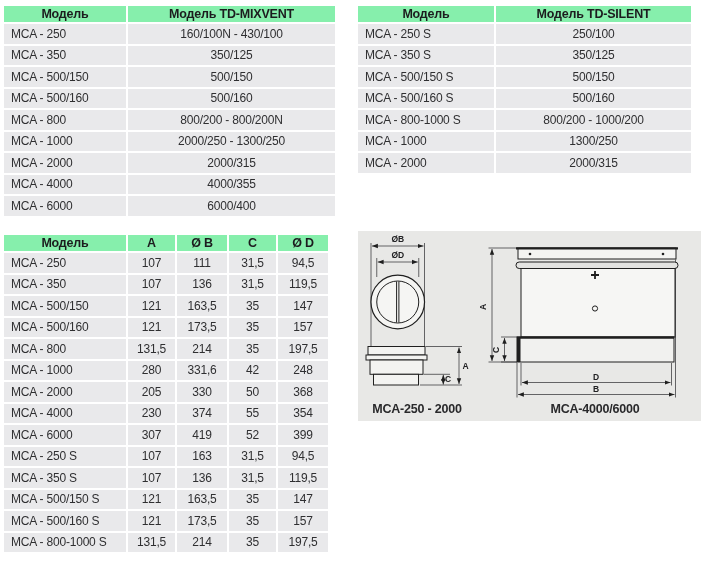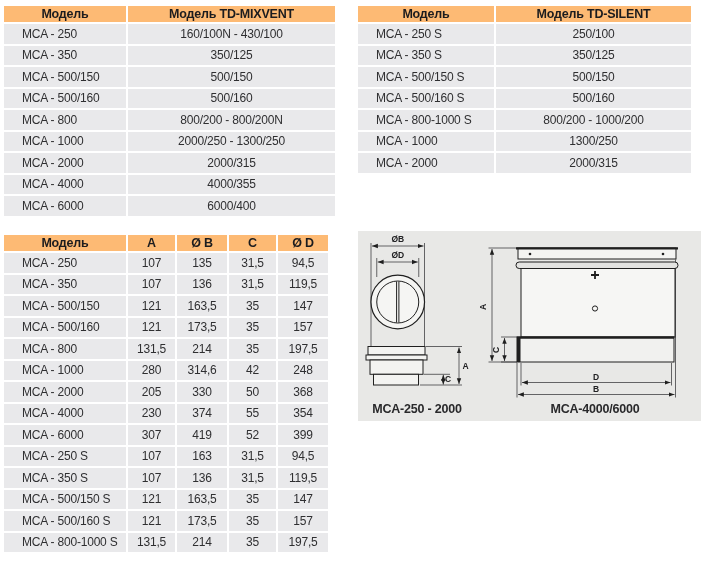--- a/index.html
+++ b/index.html
@@ -5,30 +5,30 @@
   html,body{margin:0;padding:0;}
   body{
     width:701px;height:562px;position:relative;background:#ffffff;
     font-family:"Liberation Sans",sans-serif;overflow:hidden;
   }
   table.tbl{
     position:absolute;border-collapse:separate;border-spacing:2px;
     table-layout:fixed;
   }
   table.tbl th{
-    background:#fdba74;color:#1c1c1e;font-size:12.5px;font-weight:700;
+    background:#86efac;color:#1c1c1e;font-size:12.5px;font-weight:700;
     height:16px;padding:0 3px;text-align:center;letter-spacing:-0.2px;
     white-space:nowrap;overflow:hidden;
   }
   table.tbl td{
     background:#e9e9eb;color:#2f2f31;font-size:12px;font-weight:400;
     height:19.5px;padding:0 3px;text-align:center;letter-spacing:-0.2px;
     white-space:nowrap;overflow:hidden;
   }
-  table.tbl td:first-child{text-align:left;padding-left:18px;}
+  table.tbl td:first-child{text-align:left;padding-left:7px;}
 
   #tbl-mixvent{left:2px;top:4px;}
   #tbl-mixvent .c0{width:122px;} #tbl-mixvent .c1{width:207px;}
   #tbl-silent{left:356px;top:4px;}
   #tbl-silent .c0{width:136px;} #tbl-silent .c1{width:195px;}
   #tbl-dims{left:2px;top:233px;}
   #tbl-dims .c0{width:122px;} #tbl-dims .c1{width:47px;} #tbl-dims .c2{width:50px;}
   #tbl-dims .c3{width:47px;} #tbl-dims .c4{width:50px;}
 
   #diagram-panel{
@@ -150,21 +150,21 @@
         <th>A</th>
         <th>Ø B</th>
         <th>C</th>
         <th>Ø D</th>
       </tr>
     </thead>
     <tbody>
       <tr>
         <td>MCA - 250</td>
         <td>107</td>
-        <td>135</td>
+        <td>111</td>
         <td>31,5</td>
         <td>94,5</td>
       </tr>
       <tr>
         <td>MCA - 350</td>
         <td>107</td>
         <td>136</td>
         <td>31,5</td>
         <td>119,5</td>
       </tr>
@@ -185,21 +185,21 @@
       <tr>
         <td>MCA - 800</td>
         <td>131,5</td>
         <td>214</td>
         <td>35</td>
         <td>197,5</td>
       </tr>
       <tr>
         <td>MCA - 1000</td>
         <td>280</td>
-        <td>314,6</td>
+        <td>331,6</td>
         <td>42</td>
         <td>248</td>
       </tr>
       <tr>
         <td>MCA - 2000</td>
         <td>205</td>
         <td>330</td>
         <td>50</td>
         <td>368</td>
       </tr>

